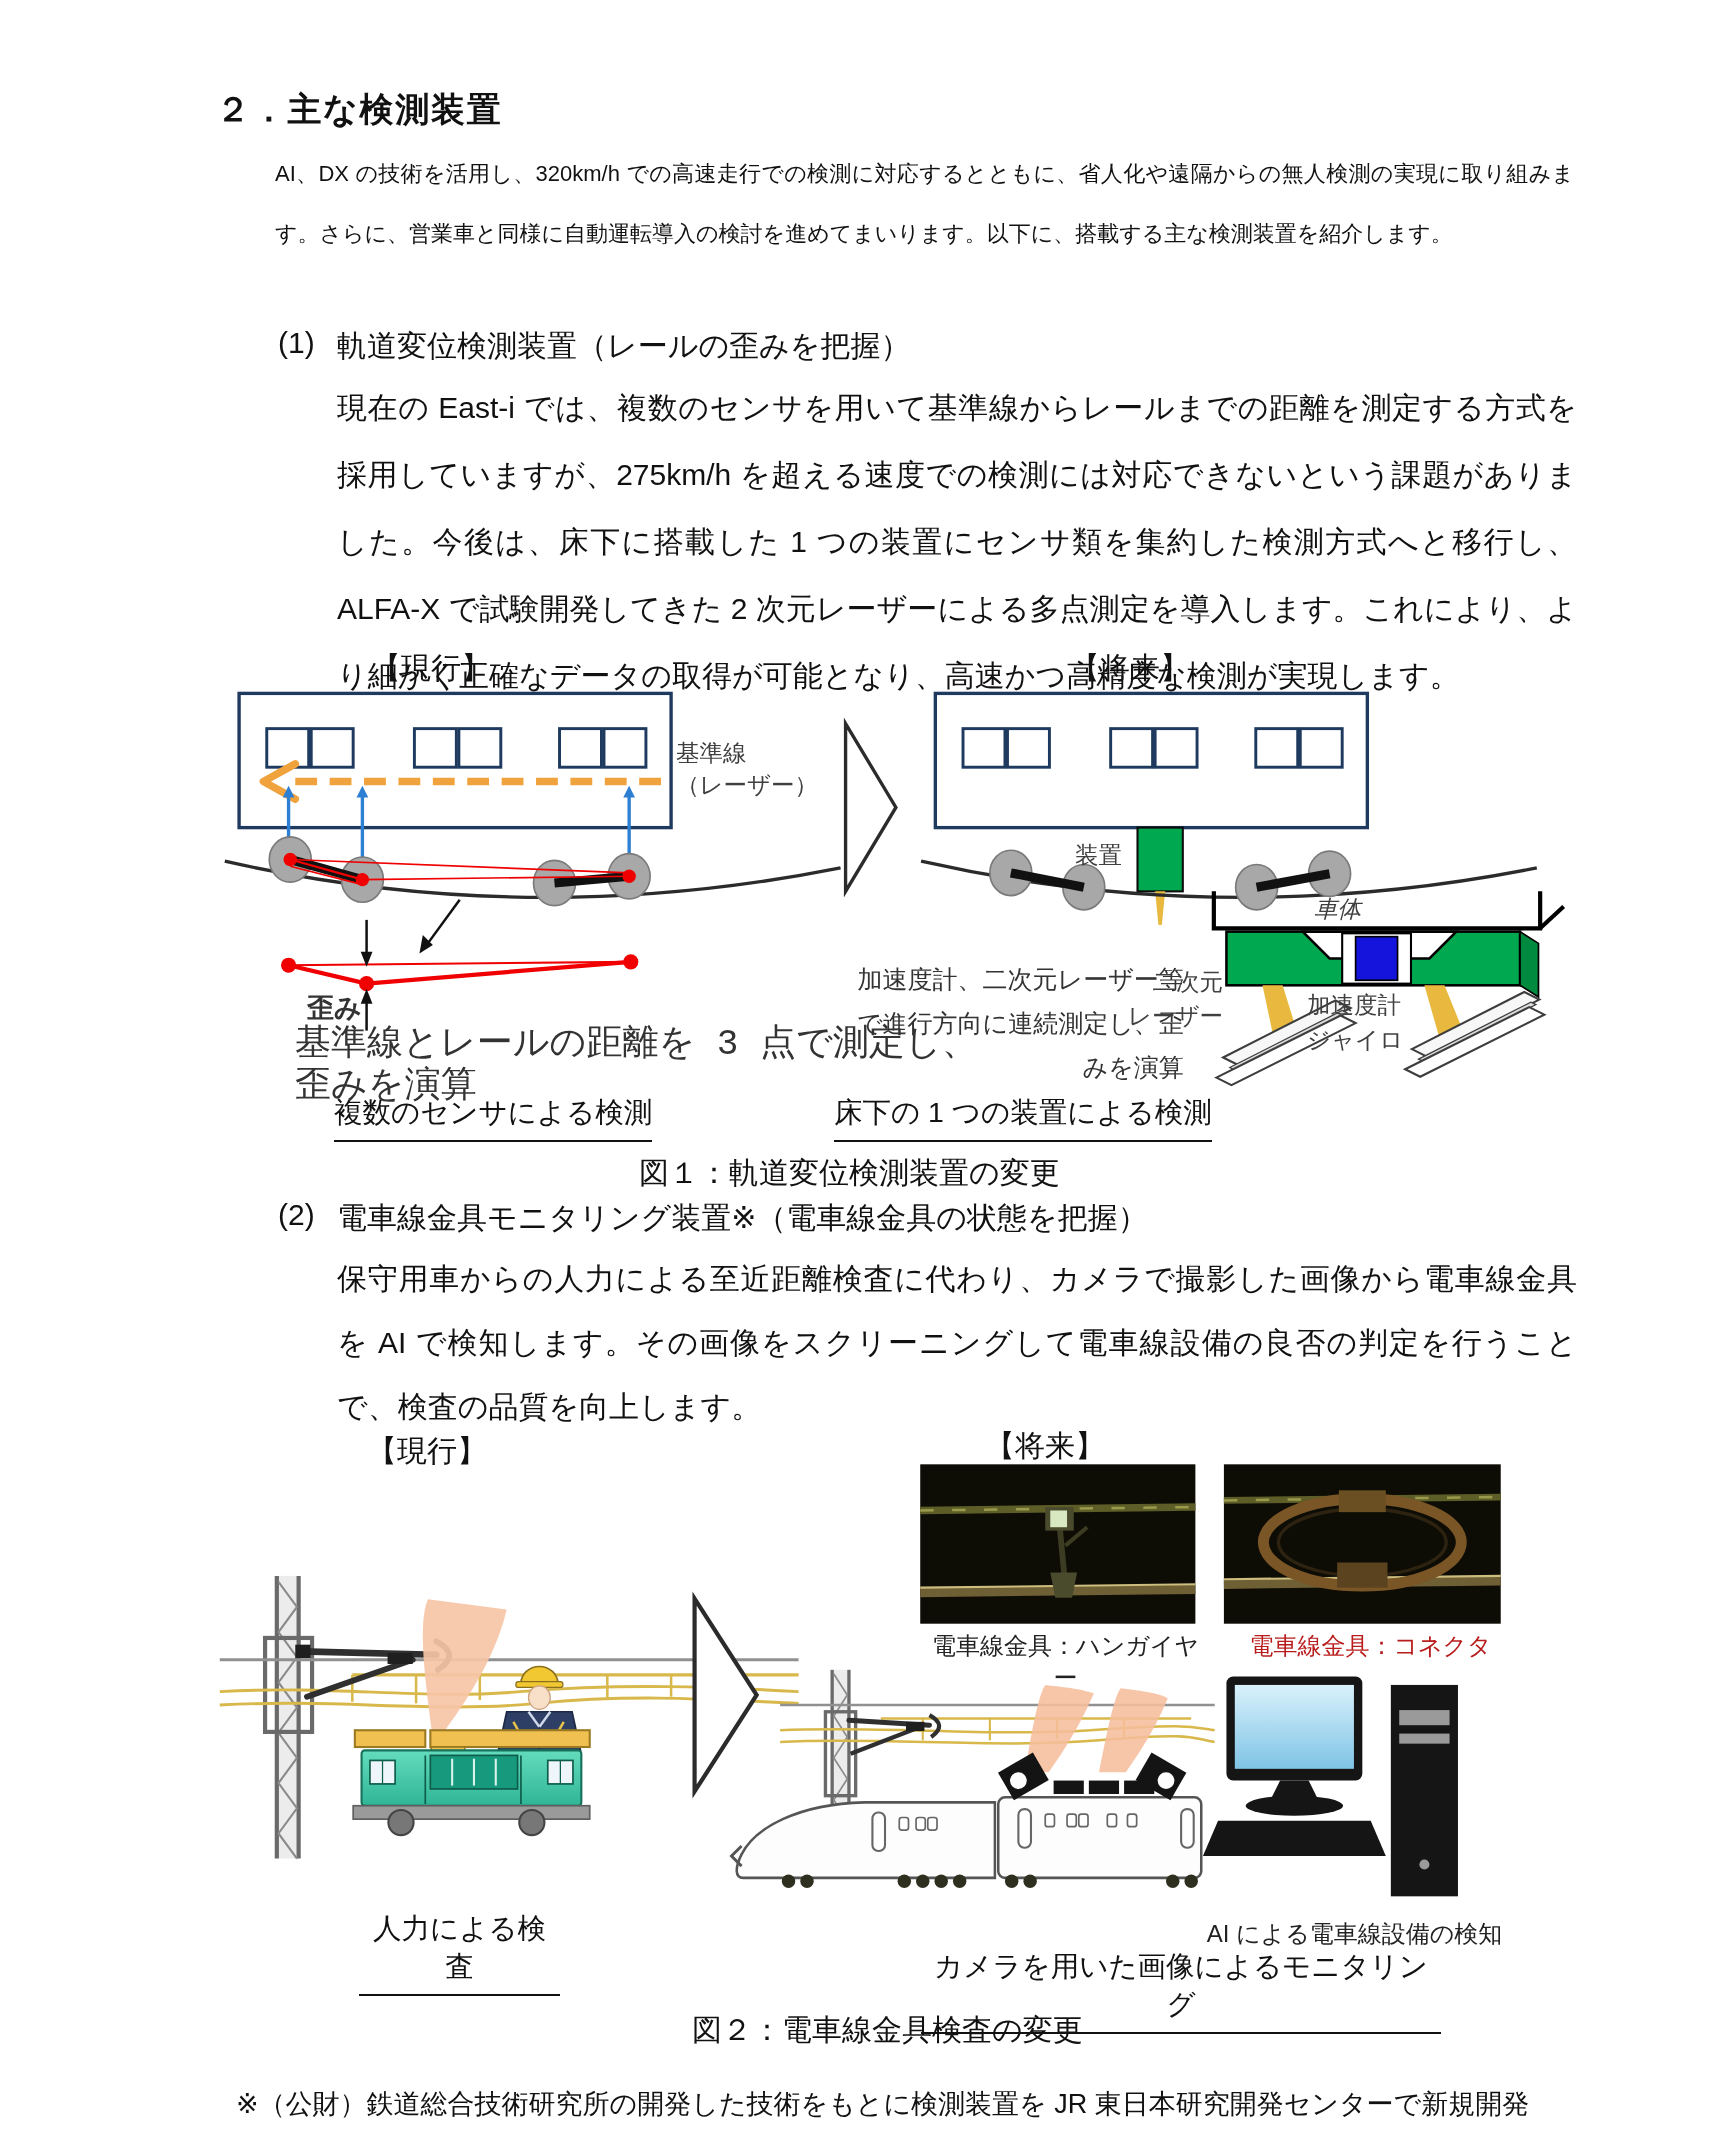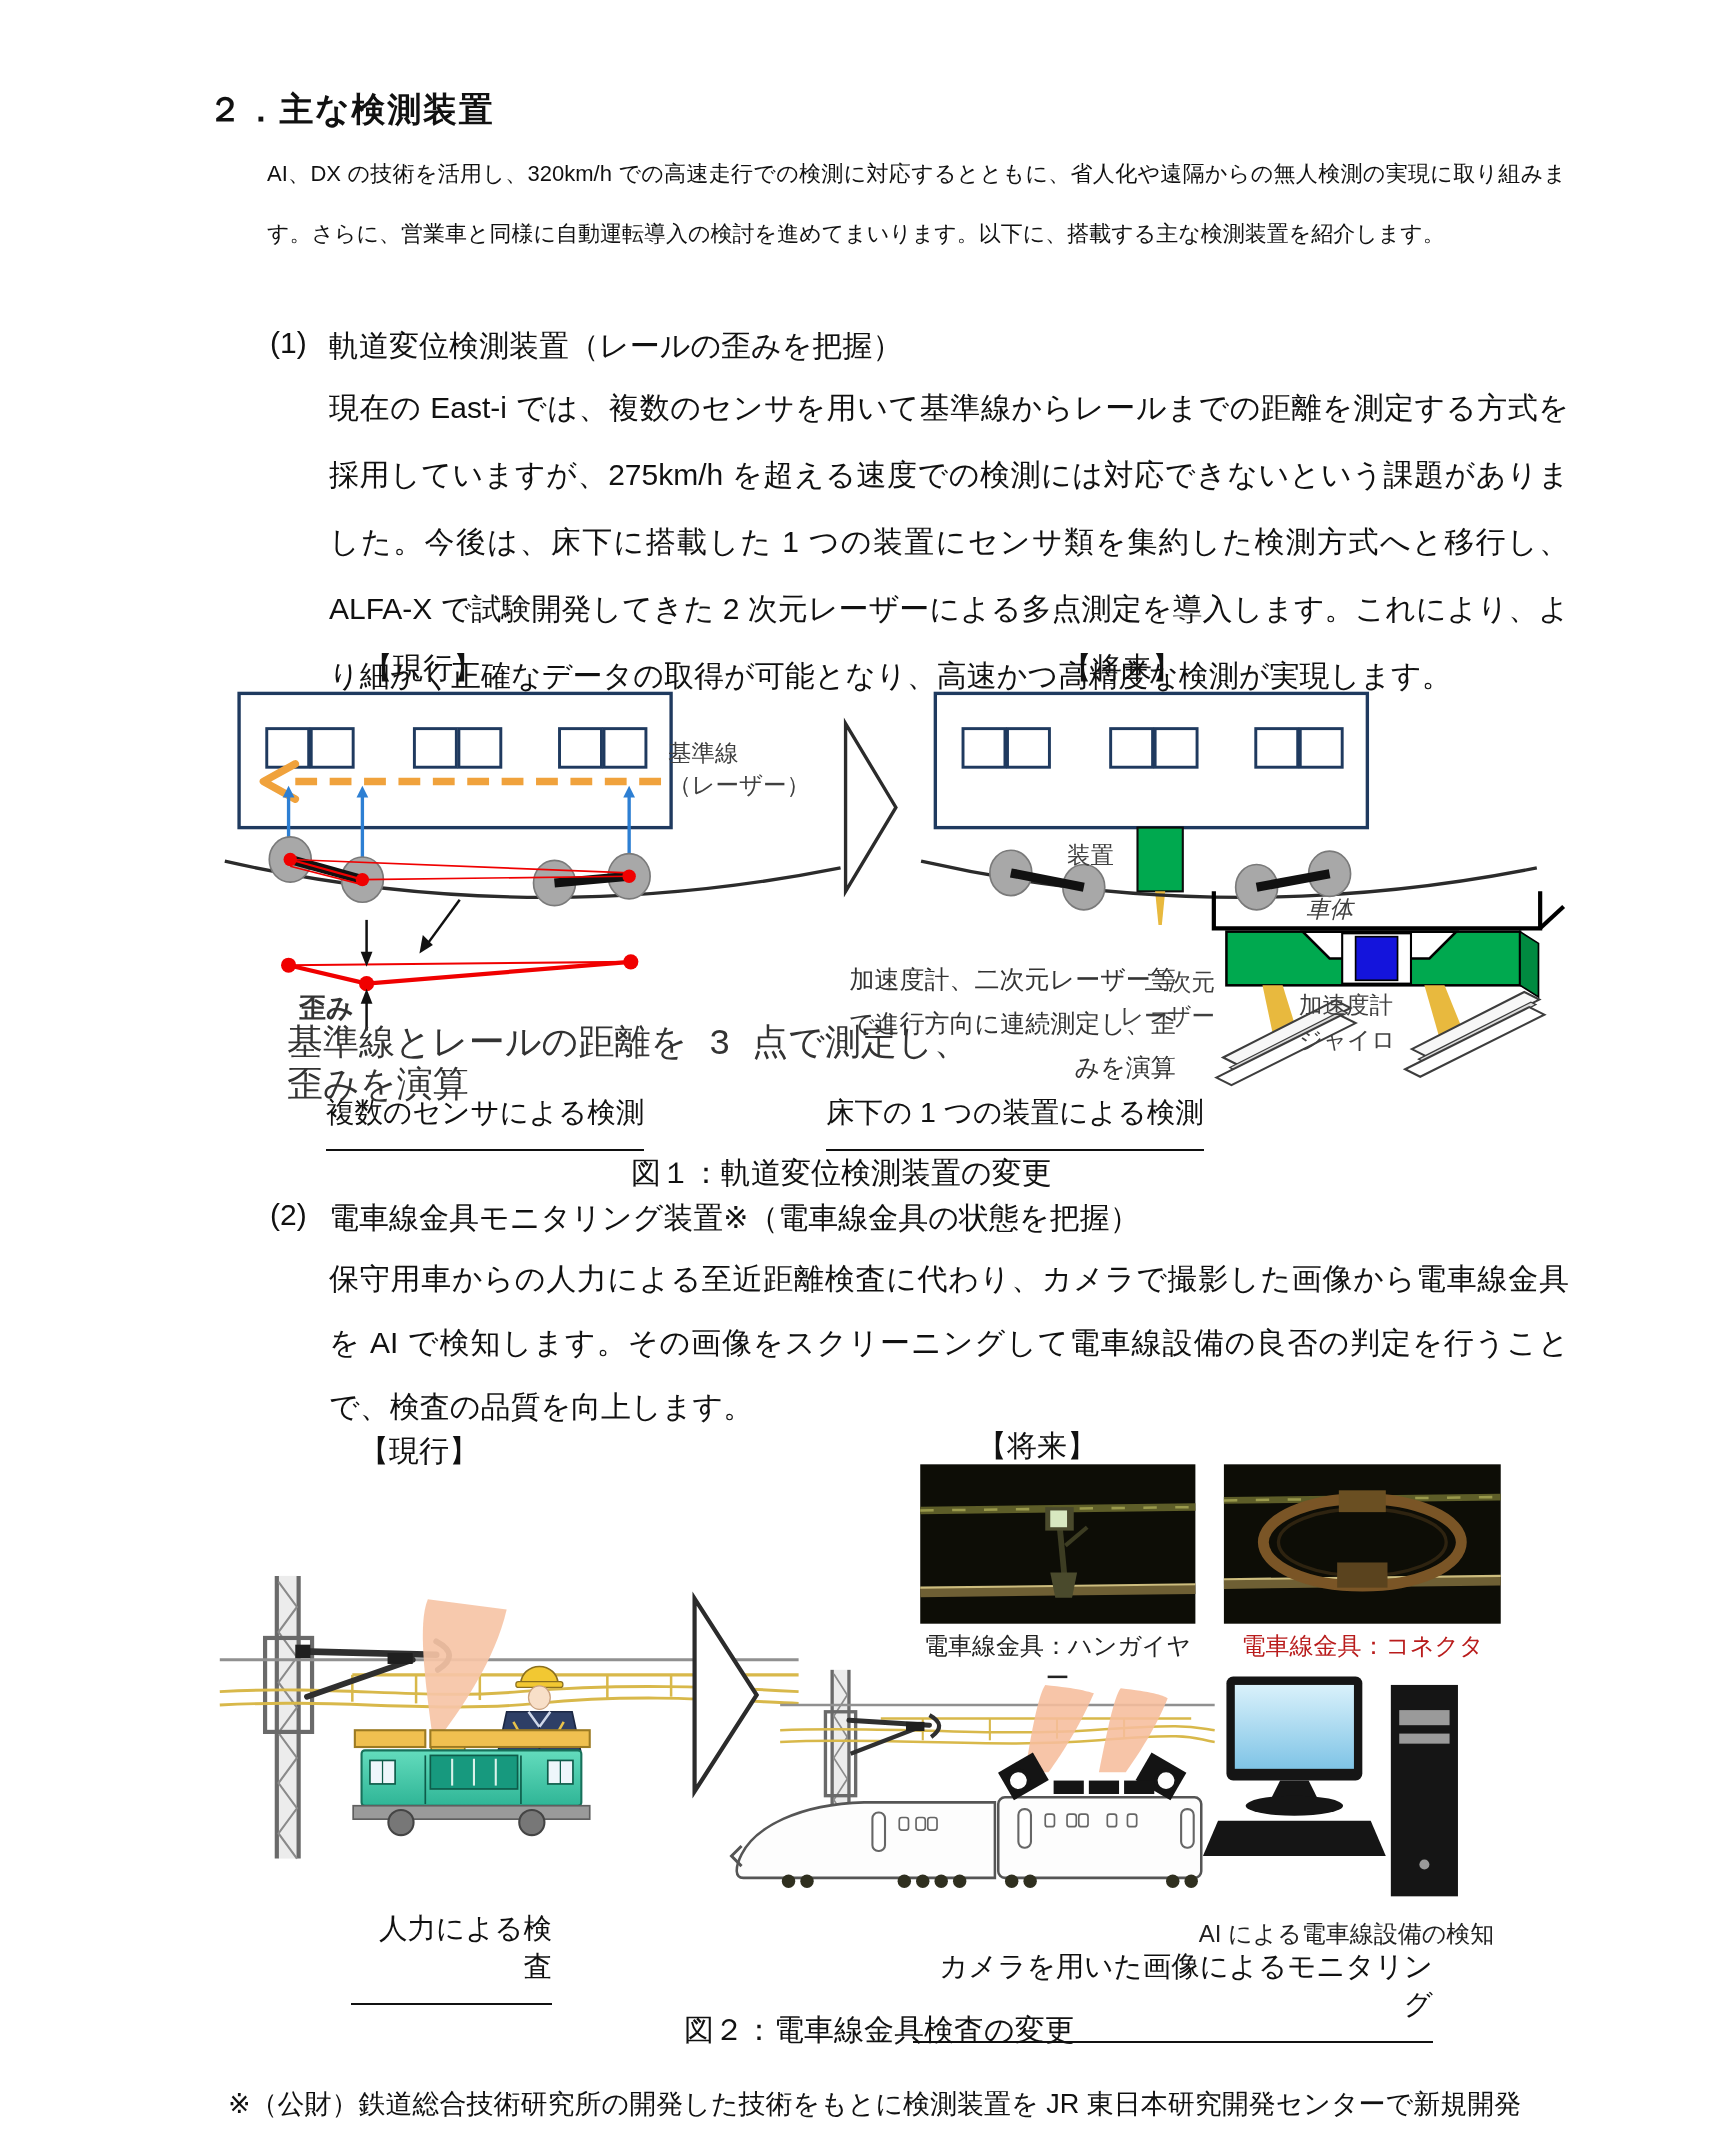--- a/index.html
+++ b/index.html
@@ -1,21 +1,21 @@
 <!DOCTYPE html>
 <html style="font-size:13.4px"><head>
 <meta charset="utf-8">
 <style>
   html,body{margin:0;padding:0;background:#fff;}
   .page{position:relative;width:1718px;height:2151px;background:#ffffff;overflow:hidden;
         font-family:"Liberation Sans","DejaVu Sans",sans-serif;color:#111;}
-  .abs{position:absolute;}
+  .abs{position:absolute;margin-left:8px;}
   .jp{text-align:justify;text-justify:inter-character;}
   .pre{white-space:pre-line;}
-  .ul{display:inline-block;border-bottom:2.1px solid #111;padding-bottom:17px;text-align:right;}
+  .ul{display:inline-block;border-bottom:2.1px solid #111;padding-bottom:8px;}
   .cap{font-size:28.5px;color:#111;}
   .lbl{color:#404040;}
   svg{position:absolute;left:0;top:0;}
 </style>
 </head>
 <body>
 
 <div class="page">
 
   <svg width="1718" height="2151" viewBox="0 0 2048 2563">

